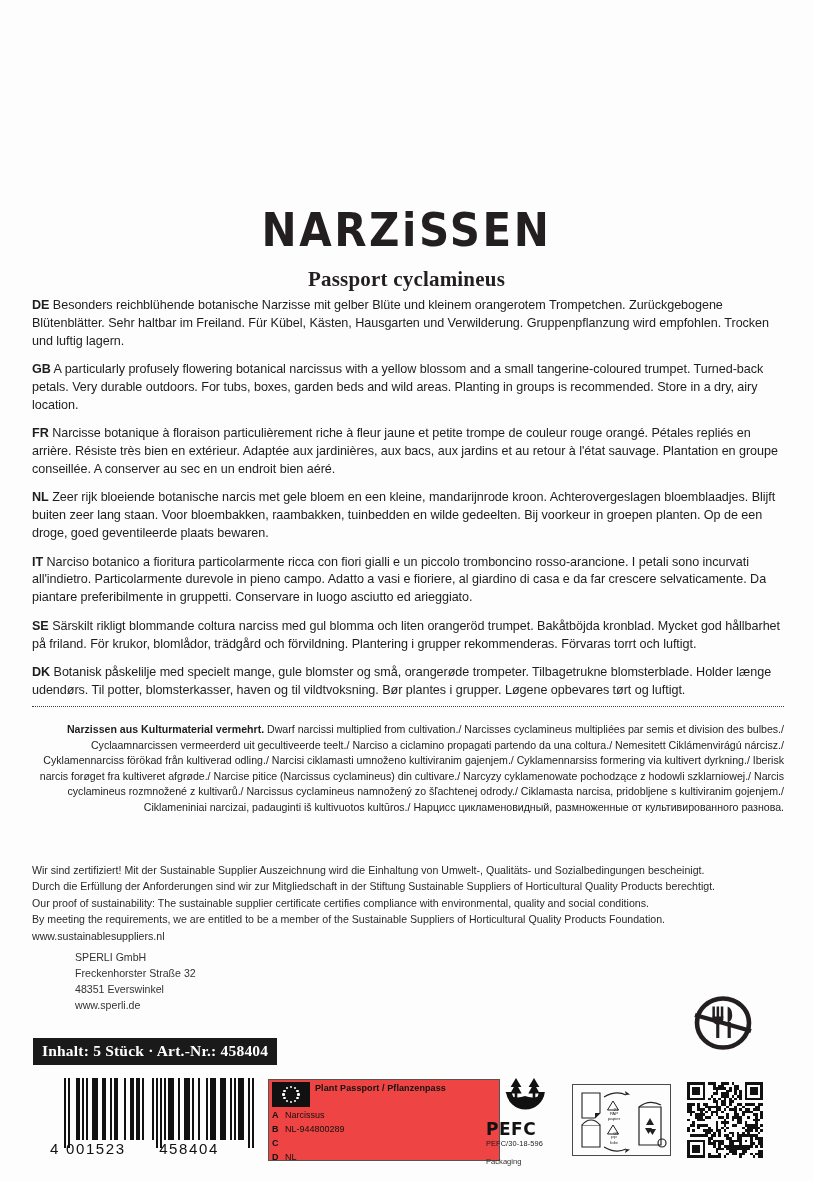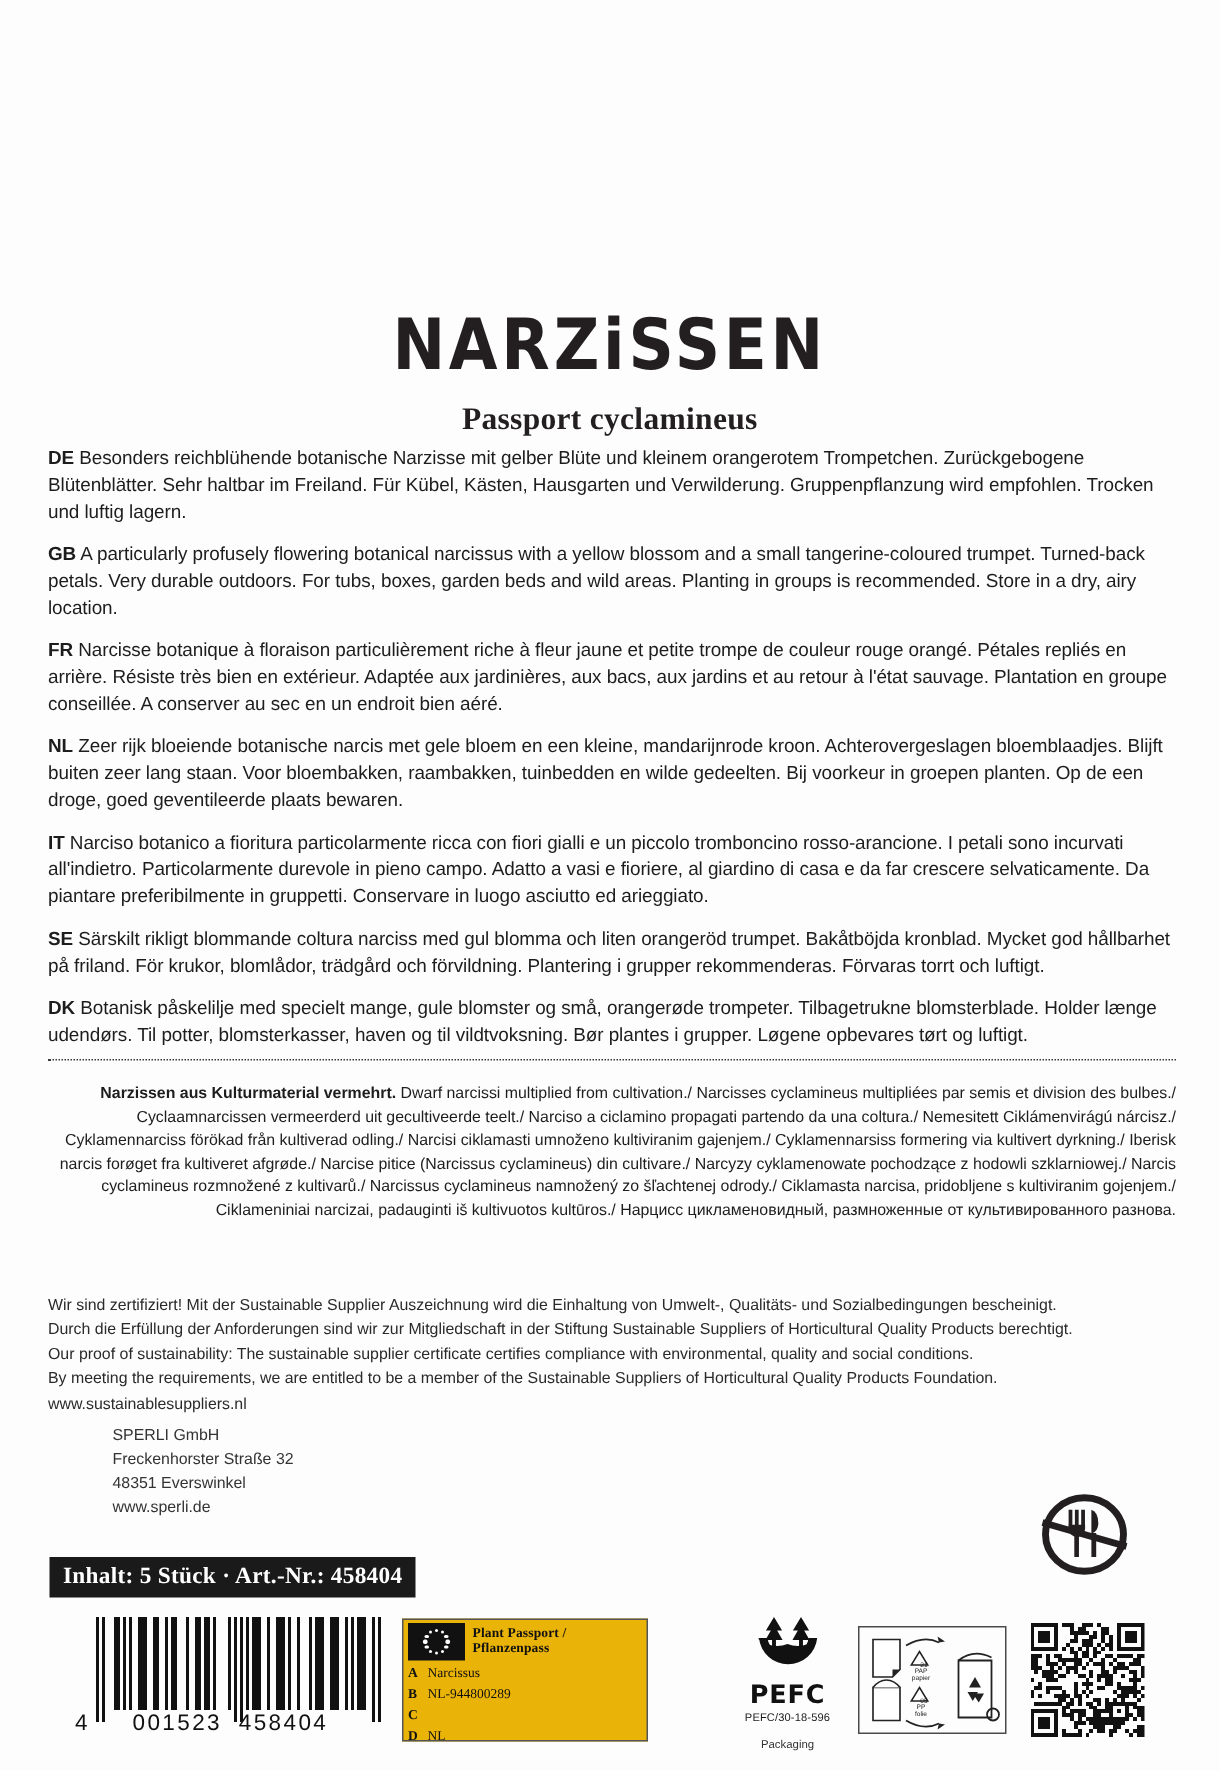--- a/index.html
+++ b/index.html
@@ -167,33 +167,32 @@
     left: 0;
     width: 215px;
     font-family: "Liberation Sans", sans-serif;
     font-size: 15px;
     letter-spacing: 1.6px;
     color: #111111;
     display: flex;
     align-items: flex-start;
   }
   .bc-d0 { width: 22px; text-align: center; }
-  .bc-dl { width: 82px; text-align: right; }
+  .bc-dl { width: 82px; text-align: left; }
   .bc-dr { width: 82px; text-align: center; }
 
   
   .passport {
     position: absolute;
     top: 1079px;
     left: 268px;
-    width: 164px;
+    width: 232px;
     height: 82px;
     border: 1.2px solid #555555;
-    background: #eab308;
-    font-family: Liberation Serif, serif;
+    background: #ef4444;
   }
   .passport-head {
     position: relative;
     height: 24px;
   }
   .eu-flag {
     position: absolute;
     top: 2px;
     left: 3px;
     width: 38px;
@@ -233,21 +232,20 @@
     font-weight: 700;
   }
   .pp-val { flex: 1; }
 
   
   .pefc {
     position: absolute;
     top: 1072px;
     left: 486px;
     width: 78px;
-    text-align: center;
   }
   .pefc-code {
     font-size: 7.4px;
     color: #1a1a1a;
     margin-top: 1px;
     letter-spacing: 0.1px;
   }
   .pefc-packaging {
     font-size: 7.6px;
     color: #333333;

